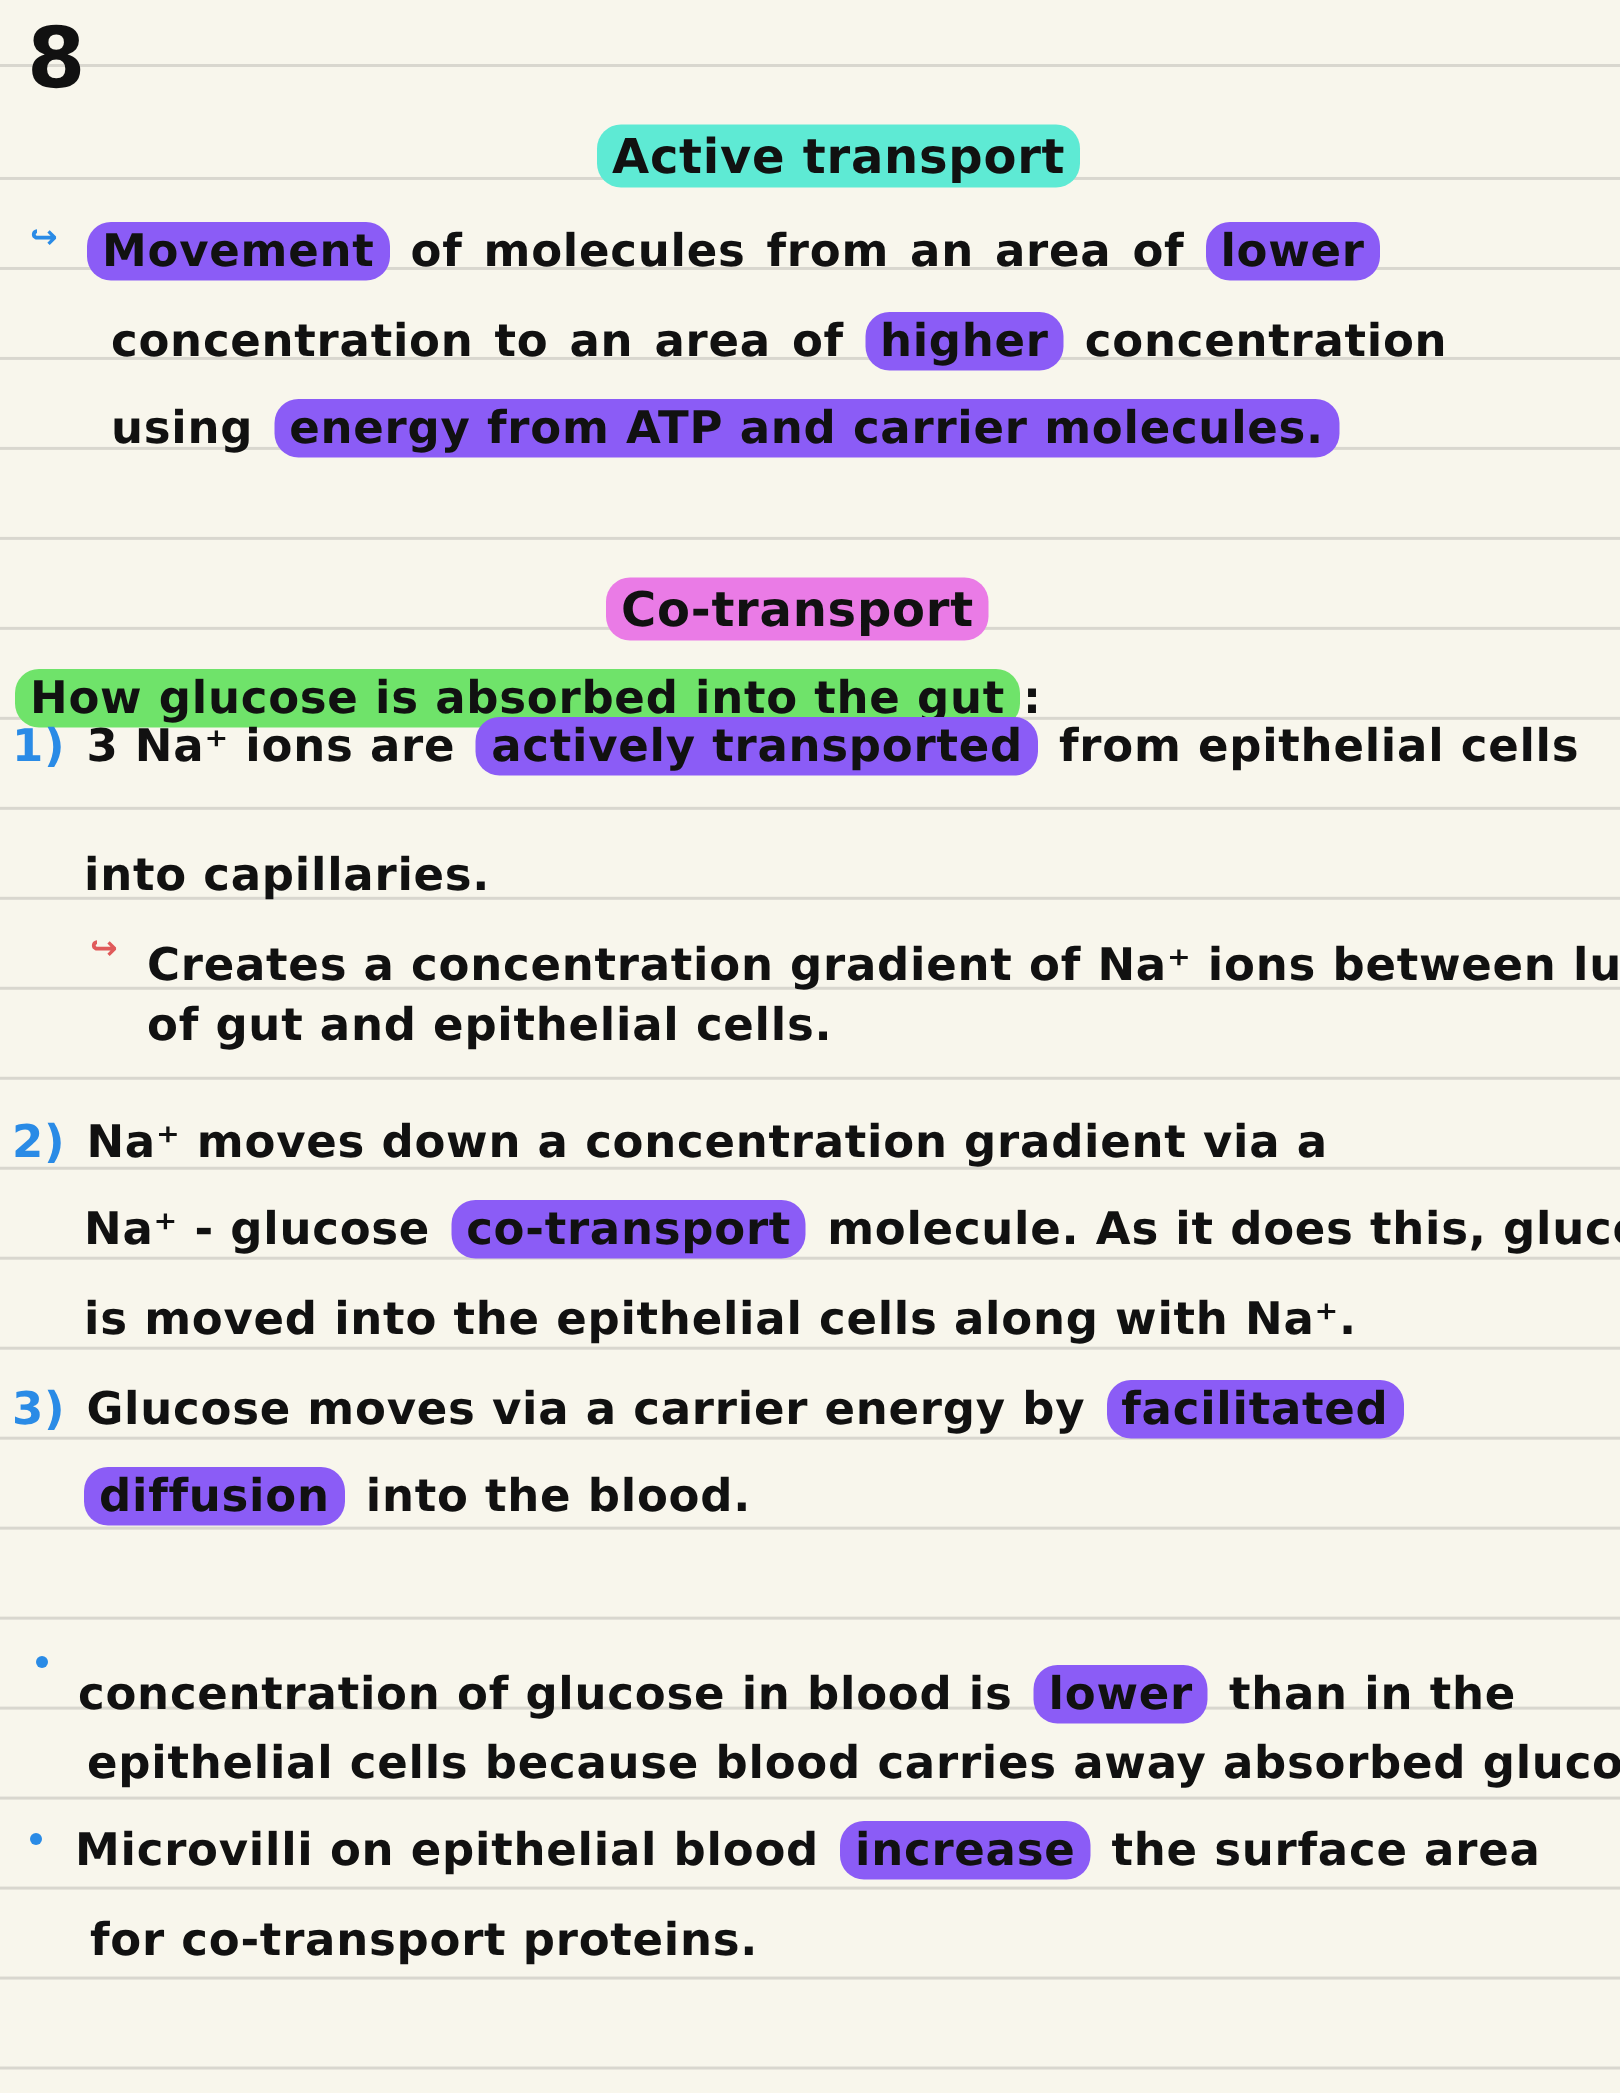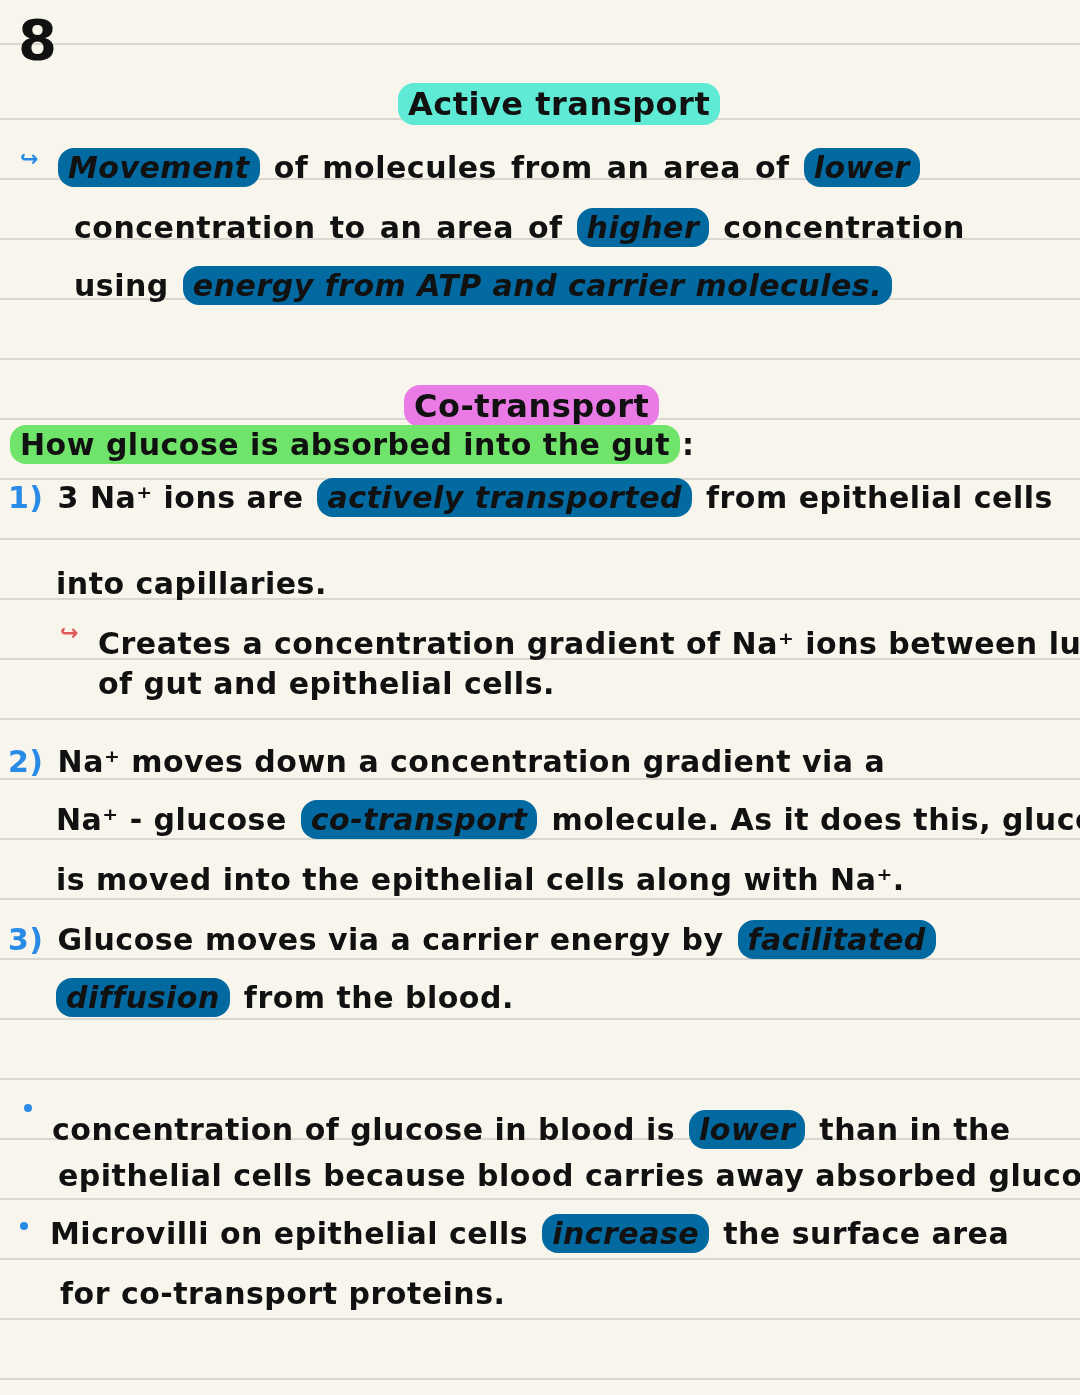--- a/index.html
+++ b/index.html
@@ -22,21 +22,21 @@
   }
   .line {
     position: absolute; white-space: nowrap;
     font-size: 30px; font-weight: bold; letter-spacing: 0.5px;
     line-height: 36px;
   }
   .line span { margin-right: 14px; }
   .hl {
     border-radius: 16px; padding: 2px 10px;
   }
-  .hl-cyan { background: #0369a1; font-style: italic; }
+  .hl-cyan { background: #8b5cf6; }
   .hl-yellow { background: #5eead4; }
   .hl-pink { background: #ea7be6; }
   .hl-green { background: #6fe36a; }
   .title { font-size: 32px; }
   .arrow {
     position: absolute; font-size: 22px; font-weight: bold;
   }
   .num { color: #2a8be6; font-weight: bold; }
   .bullet {
     position: absolute; width: 8px; height: 8px; border-radius: 50%;
@@ -61,21 +61,21 @@
 <div class="line" style="left:74px; top:210px;">
   <span>concentration</span><span>to</span><span>an</span><span>area</span><span>of</span><span class="hl hl-cyan">higher</span><span>concentration</span>
 </div>
 <div class="line" style="left:74px; top:268px;">
   <span>using</span><span class="hl hl-cyan">energy from ATP and carrier molecules.</span>
 </div>
 
 <div class="line title" style="left:404px; top:388px;">
   <span class="hl hl-pink">Co-transport</span>
 </div>
-<div class="line" style="left:10px; top:427px;">
+<div class="line" style="left:10px; top:448px;">
   <span class="hl hl-green" style="margin-right:2px;">How glucose is absorbed into the gut</span><span>:</span>
 </div>
 
 <div class="line" style="left:8px; top:480px;">
   <span class="num">1)</span><span>3 Na⁺ ions are</span><span class="hl hl-cyan">actively transported</span><span>from epithelial cells</span>
 </div>
 <div class="line" style="left:56px; top:566px;">
   <span>into capillaries.</span>
 </div>
 <div class="arrow" style="left:60px; top:620px; color:#e05a5a;">↪</div>
@@ -93,29 +93,29 @@
   <span>Na⁺ - glucose</span><span class="hl hl-cyan">co-transport</span><span>molecule. As it does this, glucose</span>
 </div>
 <div class="line" style="left:56px; top:862px;">
   <span>is moved into the epithelial cells along with Na⁺.</span>
 </div>
 
 <div class="line" style="left:8px; top:922px;">
   <span class="num">3)</span><span>Glucose moves via a carrier energy by</span><span class="hl hl-cyan">facilitated</span>
 </div>
 <div class="line" style="left:56px; top:980px;">
-  <span class="hl hl-cyan">diffusion</span><span>from the blood.</span>
+  <span class="hl hl-cyan">diffusion</span><span>into the blood.</span>
 </div>
 
 <div class="bullet" style="left:24px; top:1104px;"></div>
 <div class="line" style="left:52px; top:1112px;">
   <span>concentration of glucose in blood is</span><span class="hl hl-cyan">lower</span><span>than in the</span>
 </div>
 <div class="line" style="left:58px; top:1158px;">
   <span>epithelial cells because blood carries away absorbed glucose.</span>
 </div>
 <div class="bullet" style="left:20px; top:1222px;"></div>
 <div class="line" style="left:50px; top:1216px;">
-  <span>Microvilli on epithelial cells</span><span class="hl hl-cyan">increase</span><span>the surface area</span>
+  <span>Microvilli on epithelial blood</span><span class="hl hl-cyan">increase</span><span>the surface area</span>
 </div>
 <div class="line" style="left:60px; top:1276px;">
   <span>for co-transport proteins.</span>
 </div>
 
 </body></html>

